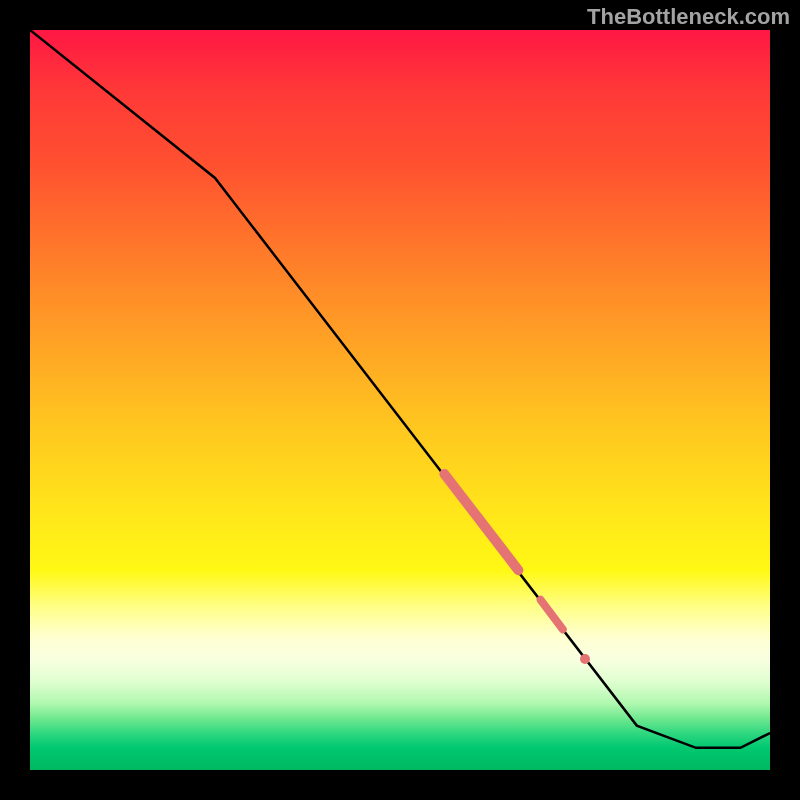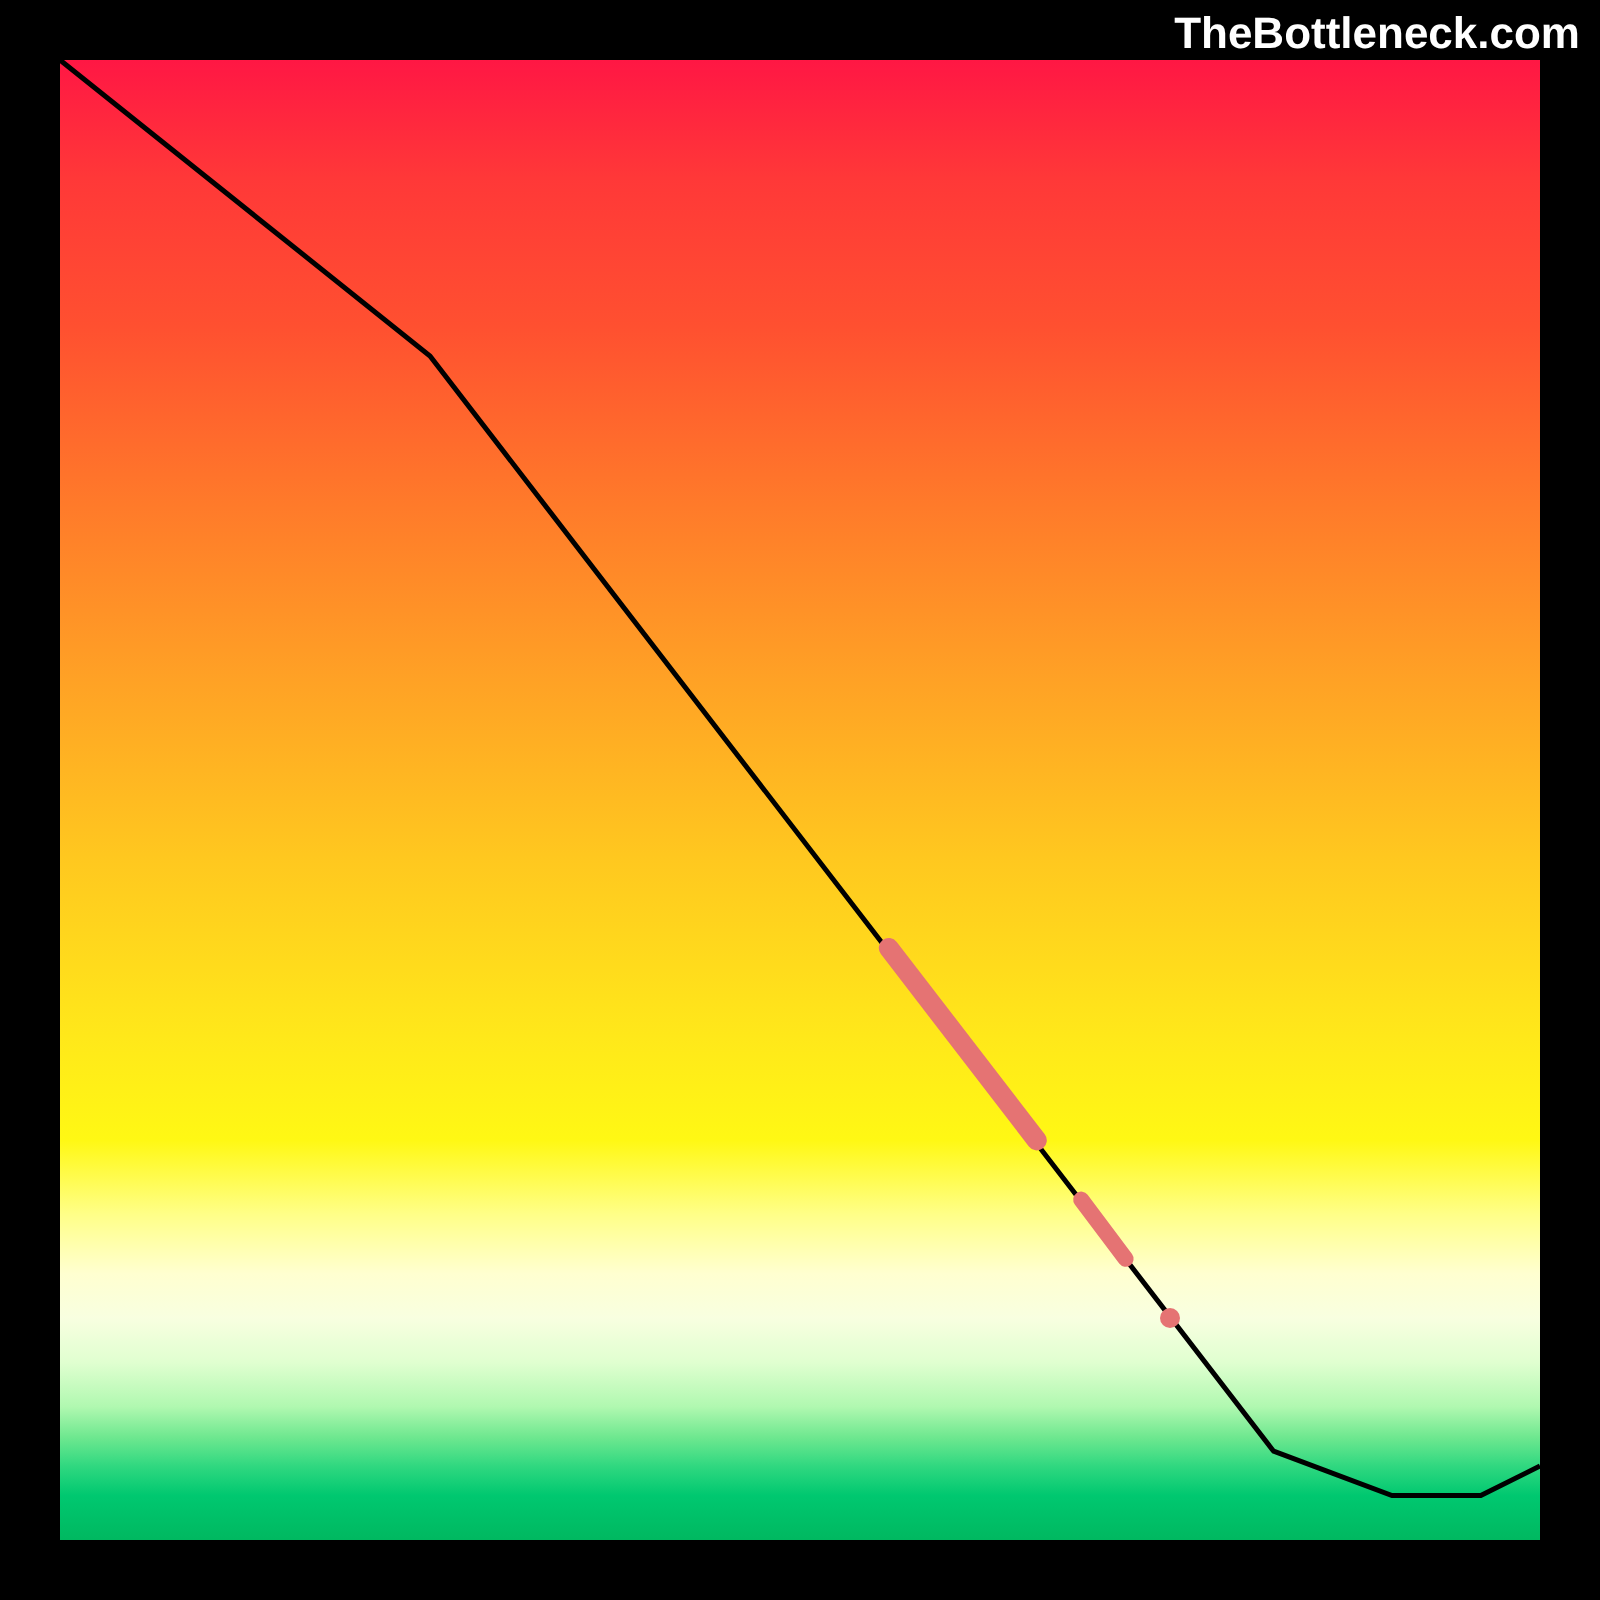--- a/index.html
+++ b/index.html
@@ -8,21 +8,21 @@
     height: 800px;
     background: #000;
     position: relative;
     font-family: Arial, sans-serif;
     overflow: hidden;
   }
   .watermark {
     position: absolute;
     top: 4px;
     right: 10px;
-    color: #ffffff;
+    color: #a3a3a3;
     font-size: 22px;
     font-weight: bold;
     z-index: 10;
   }
   .plot-area {
     position: absolute;
     left: 30px;
     top: 30px;
     width: 740px;
     height: 740px;

